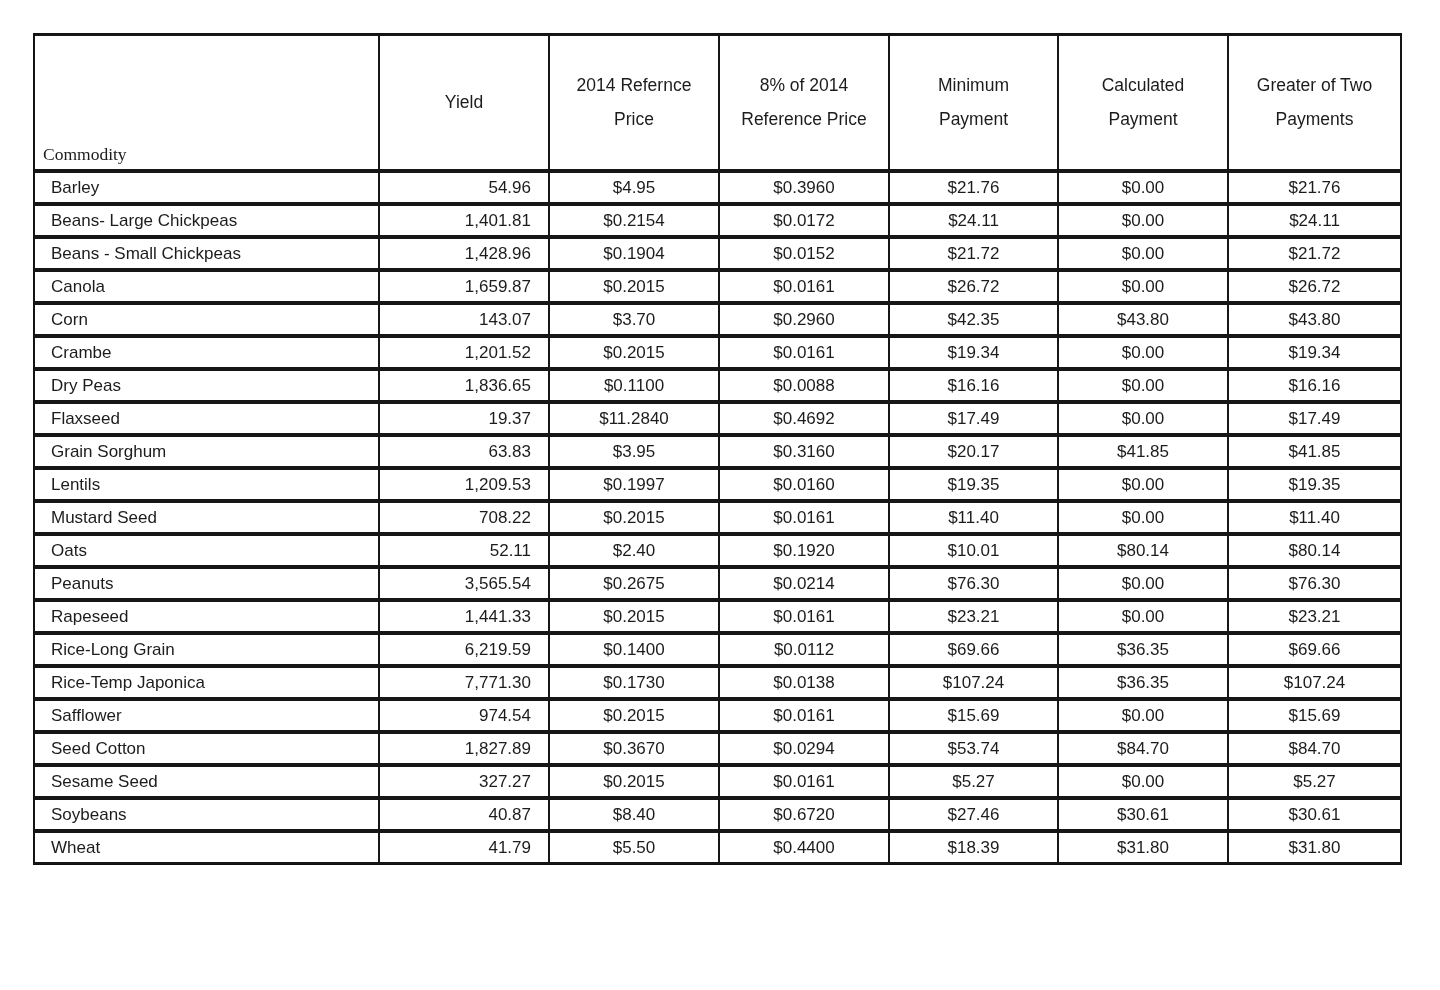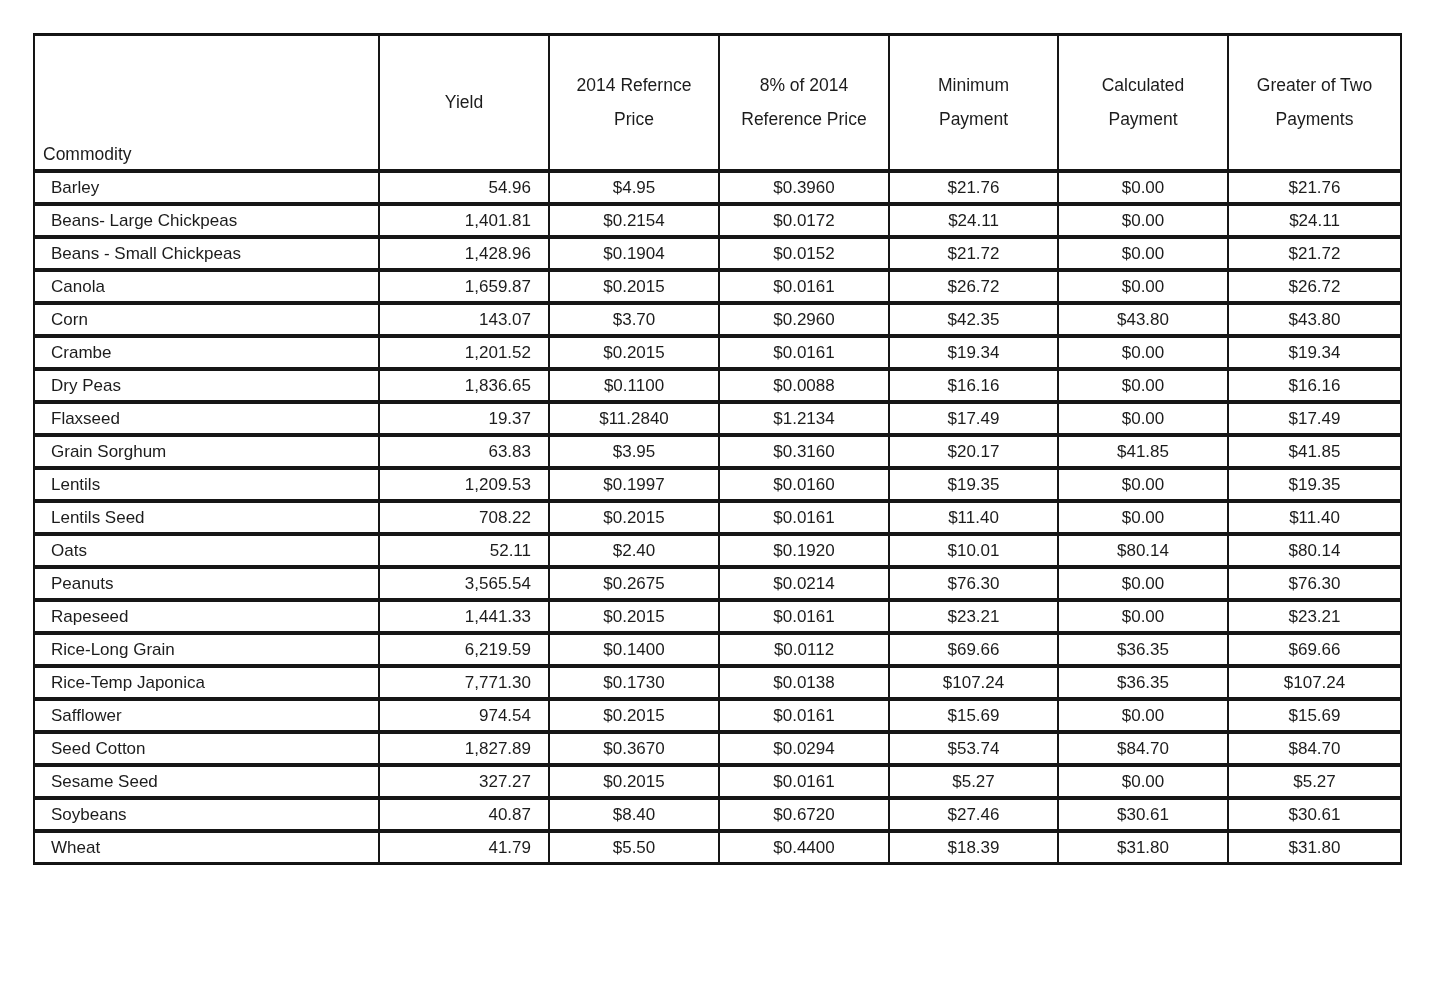--- a/index.html
+++ b/index.html
@@ -41,20 +41,21 @@
     text-align: center;
     white-space: pre-line;
     padding: 0 4px;
   }
   th.col-commodity {
     vertical-align: bottom;
     text-align: left;
     padding-left: 8px;
     padding-bottom: 2px;
     line-height: 1.5;
+    font-family: Liberation Serif, serif;
   }
   td {
     height: 29px;
     font-size: 17px;
     white-space: nowrap;
     vertical-align: middle;
     text-align: center;
     padding: 0 4px;
   }
   td.col-commodity { text-align: left;  padding-left: 16px;  }
@@ -151,21 +152,21 @@
           <td class="col-refprice">$0.1100</td>
           <td class="col-pct8">$0.0088</td>
           <td class="col-minpay">$16.16</td>
           <td class="col-calcpay">$0.00</td>
           <td class="col-greater">$16.16</td>
         </tr>
         <tr>
           <td class="col-commodity">Flaxseed</td>
           <td class="col-yield">19.37</td>
           <td class="col-refprice">$11.2840</td>
-          <td class="col-pct8">$1.2134</td>
+          <td class="col-pct8">$0.4692</td>
           <td class="col-minpay">$17.49</td>
           <td class="col-calcpay">$0.00</td>
           <td class="col-greater">$17.49</td>
         </tr>
         <tr>
           <td class="col-commodity">Grain Sorghum</td>
           <td class="col-yield">63.83</td>
           <td class="col-refprice">$3.95</td>
           <td class="col-pct8">$0.3160</td>
           <td class="col-minpay">$20.17</td>
@@ -175,21 +176,21 @@
         <tr>
           <td class="col-commodity">Lentils</td>
           <td class="col-yield">1,209.53</td>
           <td class="col-refprice">$0.1997</td>
           <td class="col-pct8">$0.0160</td>
           <td class="col-minpay">$19.35</td>
           <td class="col-calcpay">$0.00</td>
           <td class="col-greater">$19.35</td>
         </tr>
         <tr>
-          <td class="col-commodity">Lentils Seed</td>
+          <td class="col-commodity">Mustard Seed</td>
           <td class="col-yield">708.22</td>
           <td class="col-refprice">$0.2015</td>
           <td class="col-pct8">$0.0161</td>
           <td class="col-minpay">$11.40</td>
           <td class="col-calcpay">$0.00</td>
           <td class="col-greater">$11.40</td>
         </tr>
         <tr>
           <td class="col-commodity">Oats</td>
           <td class="col-yield">52.11</td>

